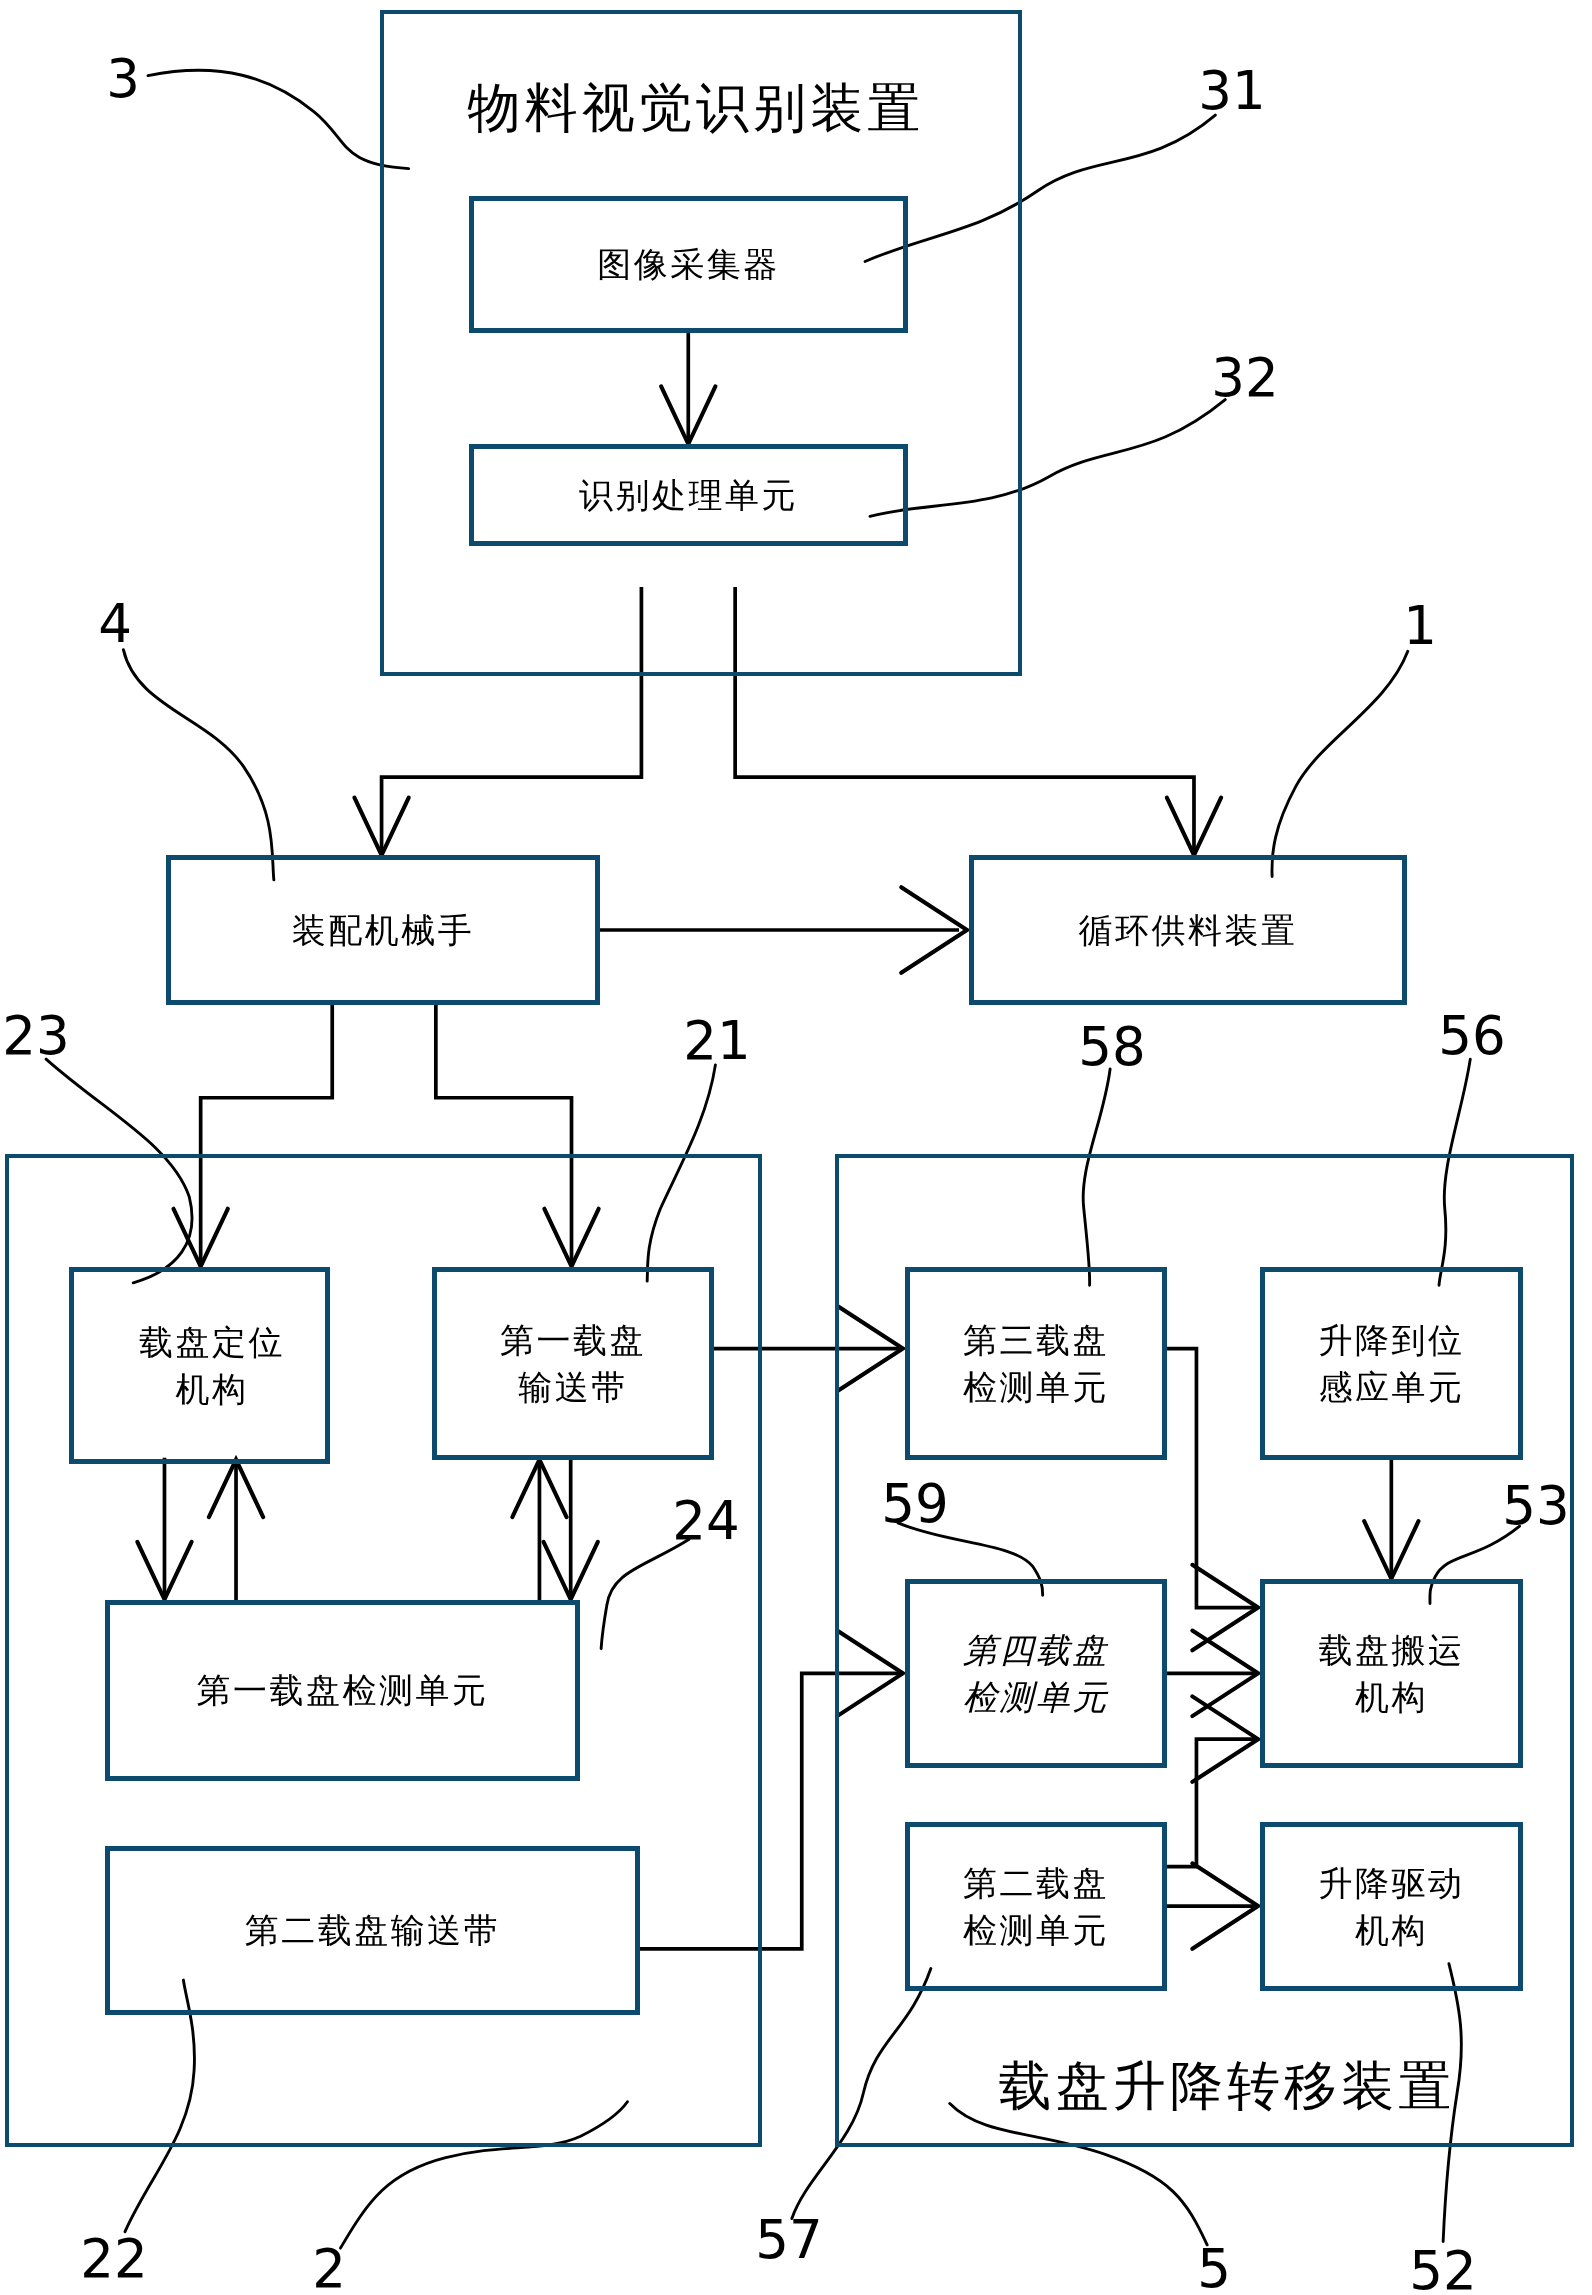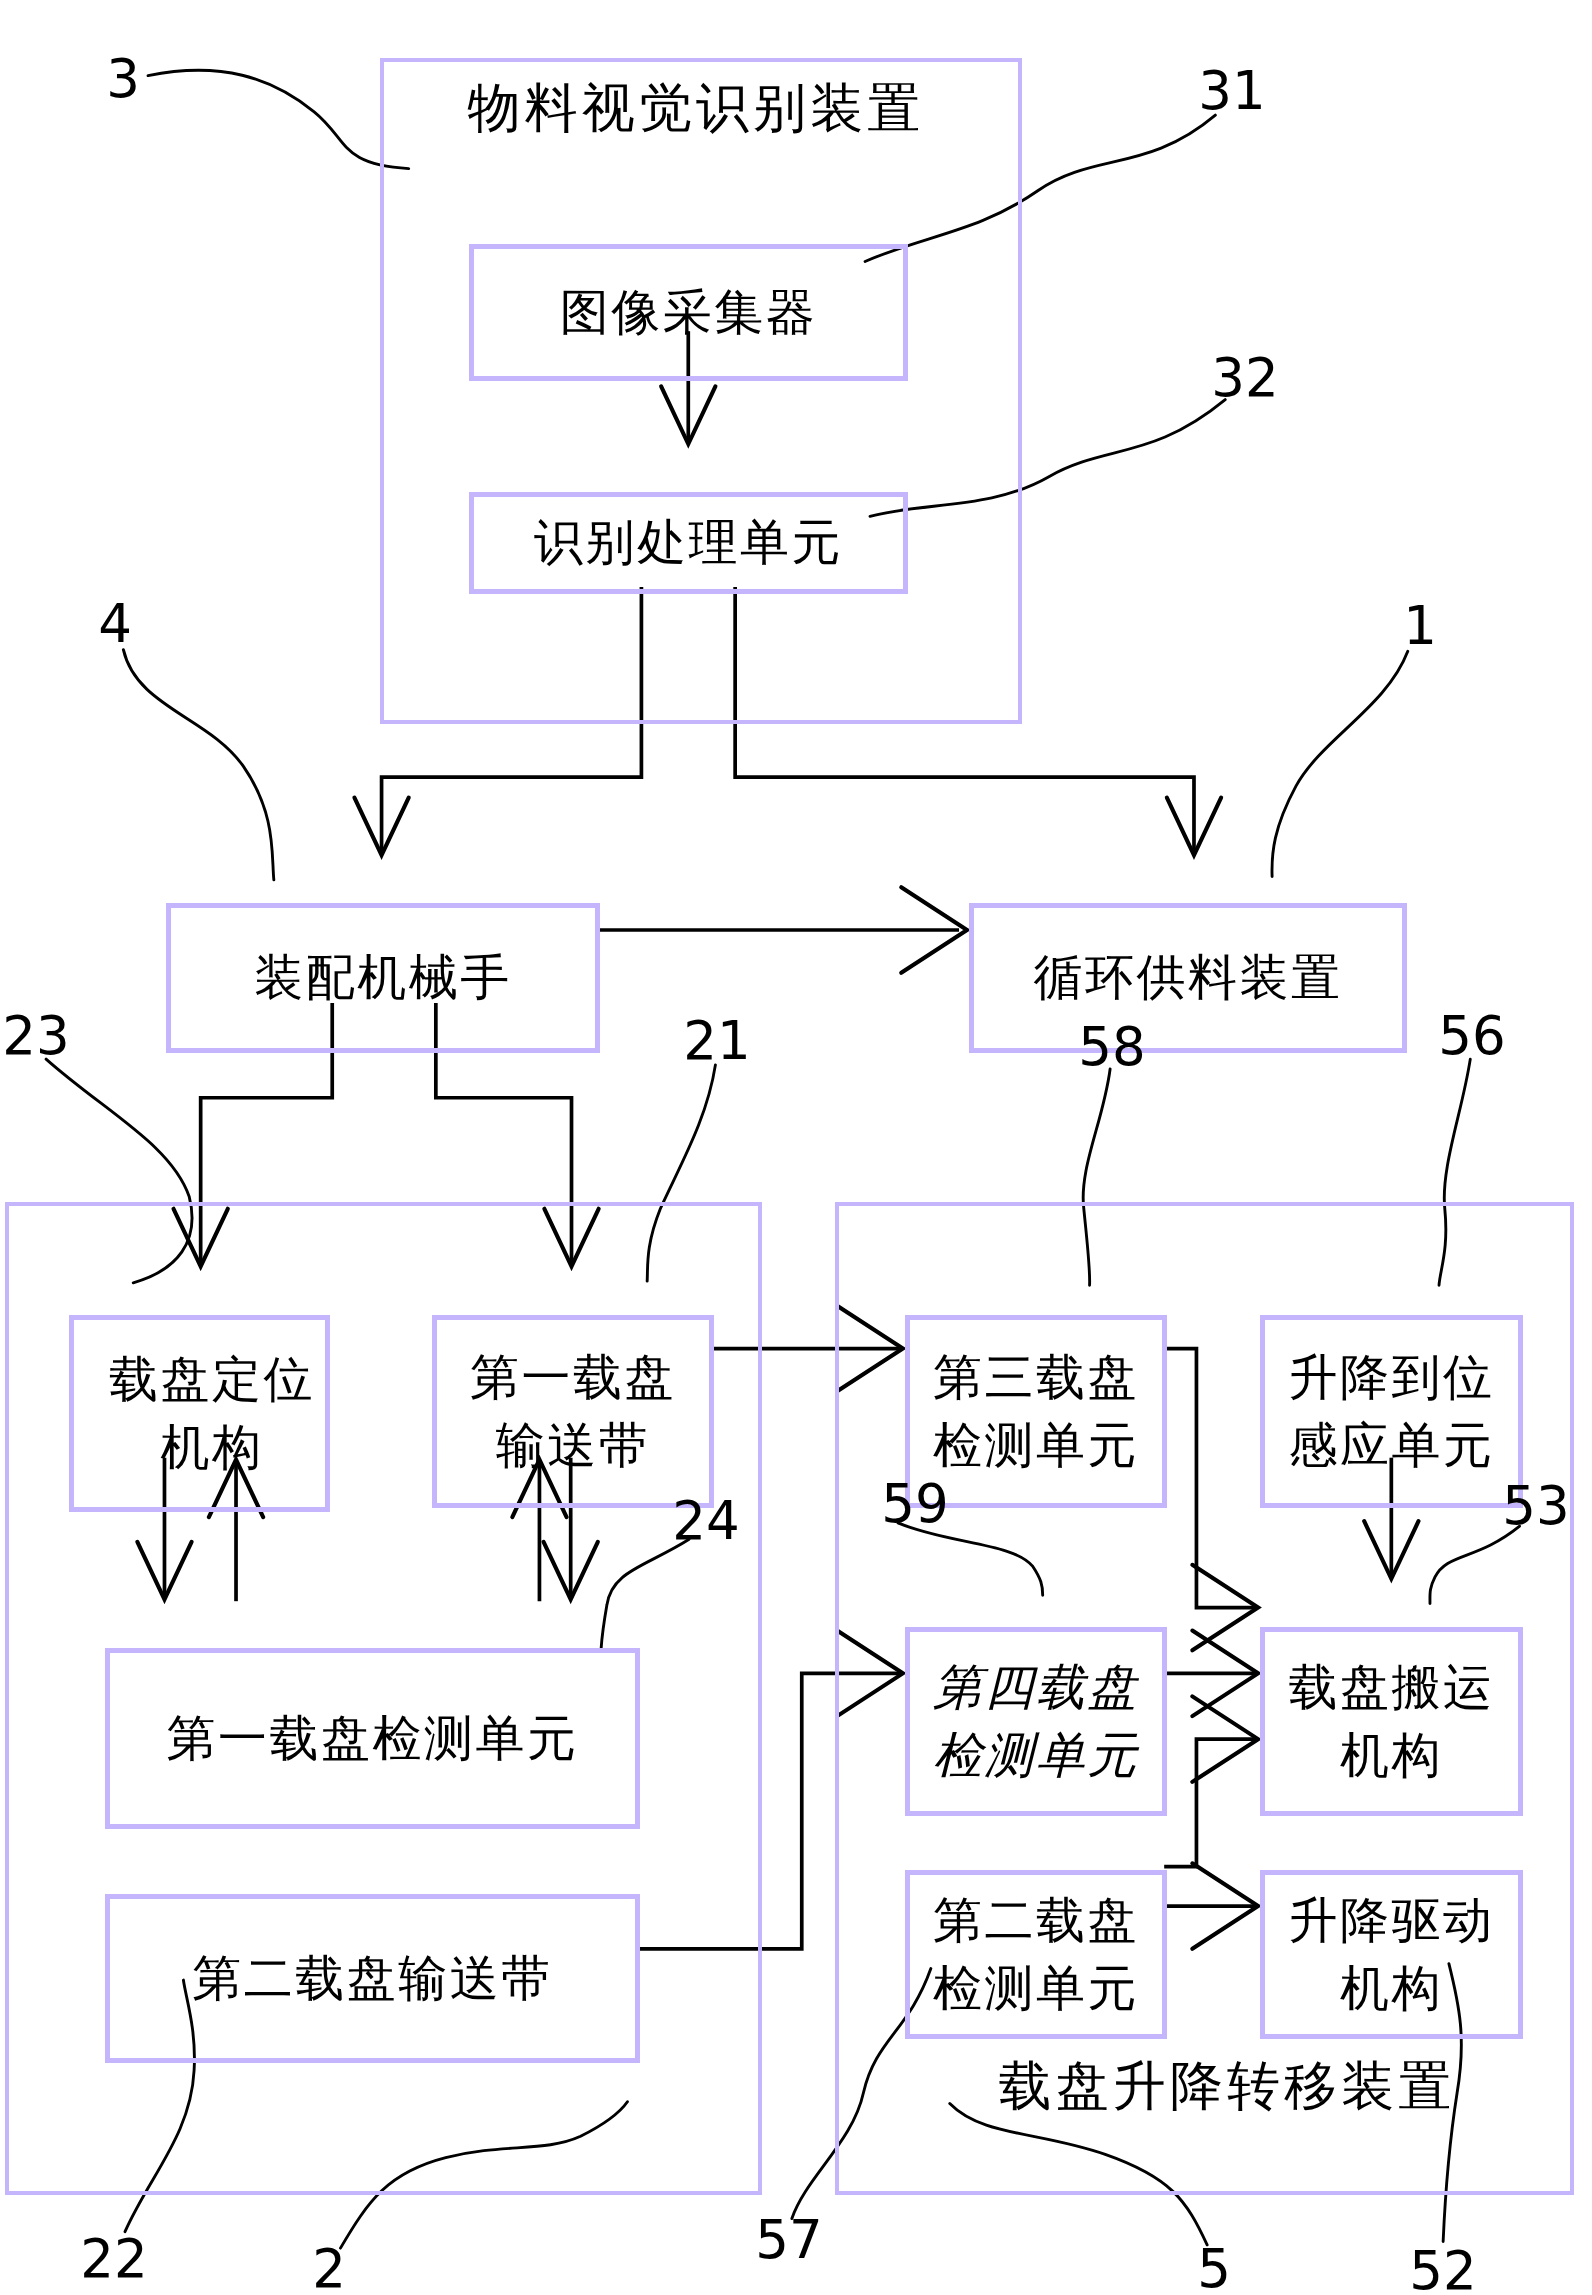--- a/index.html
+++ b/index.html
@@ -8,29 +8,28 @@
     width:1592px;height:2295px;
     background:#ffffff;
     color:#000;
     font-family:"DejaVu Serif","Liberation Serif",serif;
     overflow:hidden;
   }
   #wires{position:absolute;left:0;top:0;width:1592px;height:2295px;}
   .box{
     position:absolute;
     box-sizing:border-box;
-    border:5px solid #c4b5fd;
+    border:5px solid #0c4a6e;
     display:flex;align-items:center;justify-content:center;
     text-align:center;
     white-space:pre-line;
-    font-size:49px;
+    font-size:34px;
     line-height:1.38;
     letter-spacing:2.5px;
     background:transparent;
-    margin-top:48px;
   }
   .box.outline{border-width:4.1px;}
   .fig-label{
     position:absolute;
     transform:translate(-50%,-50%);
     font-size:53px;
     letter-spacing:4.1px;
     white-space:nowrap;
   }
   .ref{
@@ -140,21 +139,21 @@
   <div class="box" style="left:166px;top:855px;width:434px;height:150px;">装配机械手</div>
 
   <div class="box" style="left:969px;top:855px;width:438px;height:150px;">循环供料装置</div>
 
   <div class="box" style="left:69px;top:1267px;width:261px;height:197px;padding-left:25px;">载盘定位
 机构</div>
 
   <div class="box" style="left:432px;top:1267px;width:282px;height:193px;">第一载盘
 输送带</div>
 
-  <div class="box" style="left:105px;top:1600px;width:535px;height:181px;">第一载盘检测单元</div>
+  <div class="box" style="left:105px;top:1600px;width:475px;height:181px;">第一载盘检测单元</div>
 
   <div class="box" style="left:105px;top:1846px;width:535px;height:169px;text-align:center;">第二载盘输送带</div>
 
   <div class="box" style="left:905px;top:1267px;width:262px;height:193px;">第三载盘
 检测单元</div>
 
   <div class="box" style="left:1260px;top:1267px;width:263px;height:193px;">升降到位
 感应单元</div>
 
   <div class="box" style="left:905px;top:1579px;width:262px;height:189px;font-style:italic;">第四载盘

